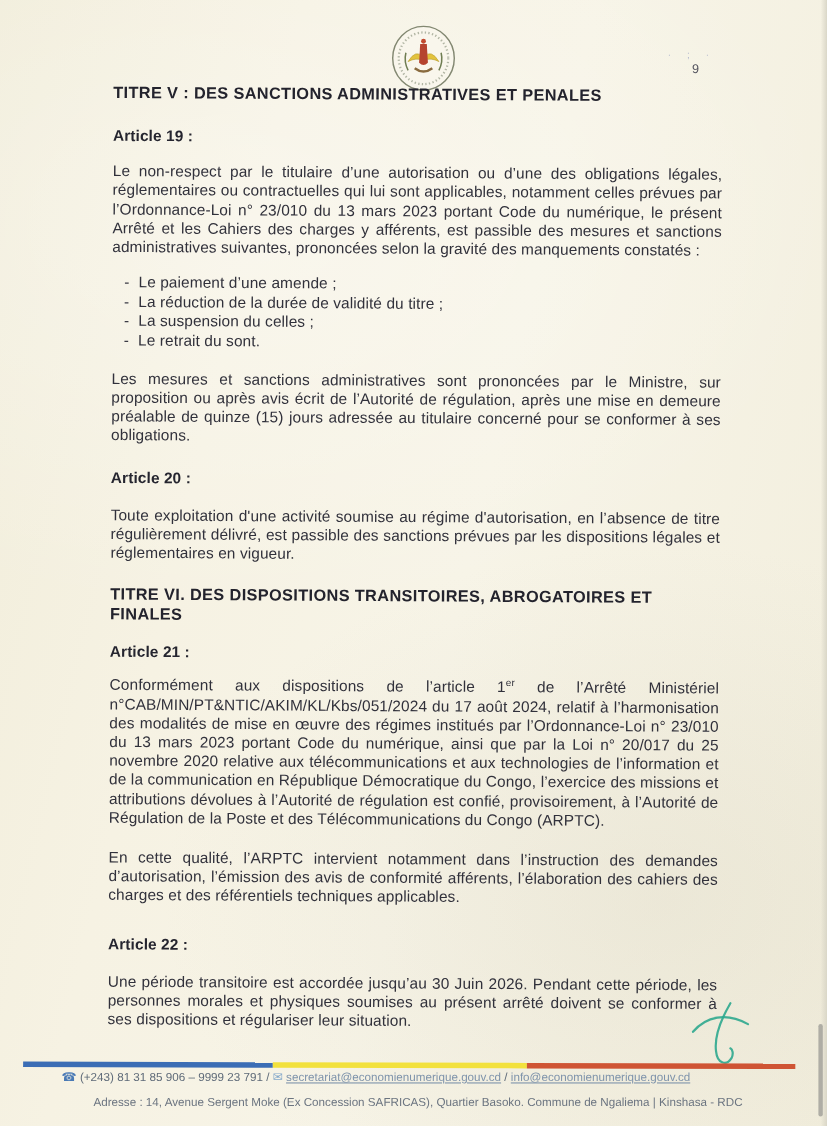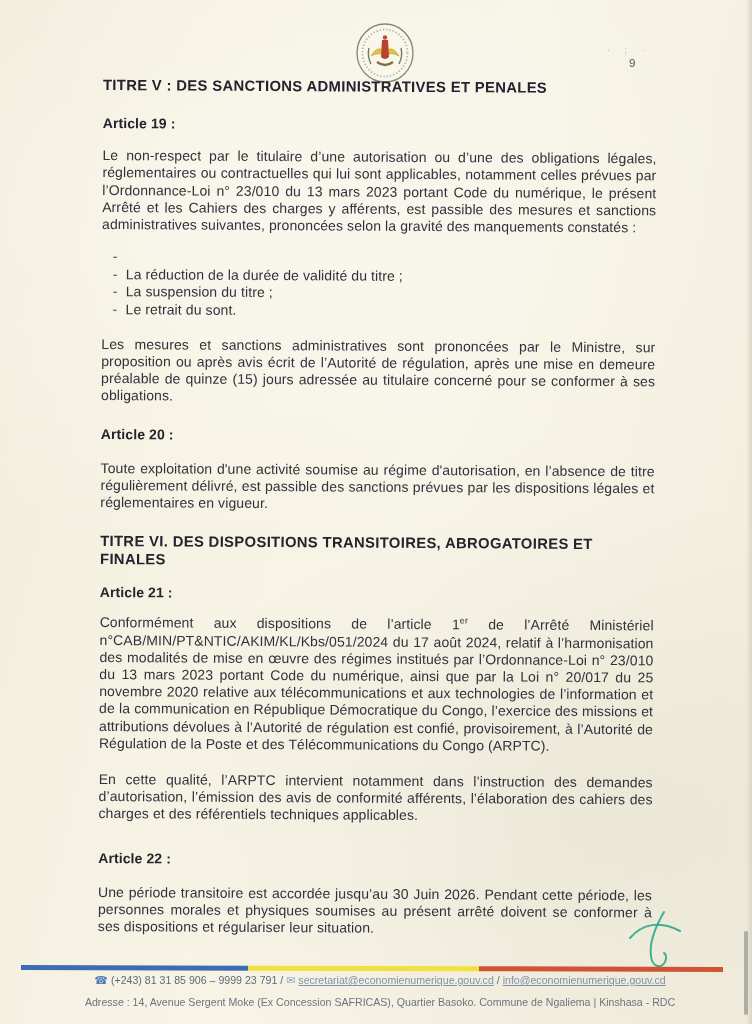--- a/index.html
+++ b/index.html
@@ -62,21 +62,21 @@
   .paraph { position:absolute; left:624px; top:906px; width:64px; height:72px; }
   .flag-bar {
     position:absolute; left:21px; top:966px; width:702px; height:5px;
     display:flex; transform:rotate(0.15deg);
   }
   .flag-blue   { width:227px; background:#3b6db5; }
   .flag-yellow { width:231px; background:#f2e13d; }
   .flag-red    { width:244px; background:#cf5434; }
   .footer-contact {
     position:absolute; left:56px; top:974px; width:648px;
-    text-align:center; font-size:10.6px; line-height:13px; color:#5e6a78;
+    font-size:10.6px; line-height:13px; color:#5e6a78;
     white-space:nowrap;
   }
   .footer-address {
     position:absolute; left:40px; top:996px; width:680px;
     text-align:center; font-size:10.6px; line-height:13px; color:#6b7480;
     white-space:nowrap;
   }
   .phone-glyph { color:#4a7ab5; font-size:11px; }
   .mail-glyph  { color:#85a9cb; font-size:11px; }
   .email-link  { color:#7e93ab; text-decoration:underline; cursor:pointer; }
@@ -105,28 +105,29 @@
 
 <div class="content">
   <div class="doc-title">TITRE V : DES SANCTIONS ADMINISTRATIVES ET PENALES</div>
 
   <div class="article-heading a19-heading">Article 19 :</div>
   <p class="a19-intro">Le non-respect par le titulaire d’une autorisation ou d’une des obligations légales, réglementaires ou contractuelles qui lui sont applicables, notamment celles prévues par l’Ordonnance-Loi n° 23/010 du 13 mars 2023 portant Code du numérique, le présent Arrêté et les Cahiers des charges y afférents, est passible des mesures et sanctions administratives suivantes, prononcées selon la gravité des manquements constatés :</p>
 
   <ul class="sanction-list">
     <li>
       <span class="marker">-</span>
+      <span>Le paiement d’une amende ;</span>
     </li>
     <li>
       <span class="marker">-</span>
       <span>La réduction de la durée de validité du titre ;</span>
     </li>
     <li>
       <span class="marker">-</span>
-      <span>La suspension du titre ;</span>
+      <span>La suspension du celles ;</span>
     </li>
     <li>
       <span class="marker">-</span>
       <span>Le retrait du sont.</span>
     </li>
   </ul>
 
   <p class="a19-closing">Les mesures et sanctions administratives sont prononcées par le Ministre, sur proposition ou après avis écrit de l’Autorité de régulation, après une mise en demeure préalable de quinze (15) jours adressée au titulaire concerné pour se conformer à ses obligations.</p>
 
   <div class="article-heading a20-heading">Article 20 :</div>

